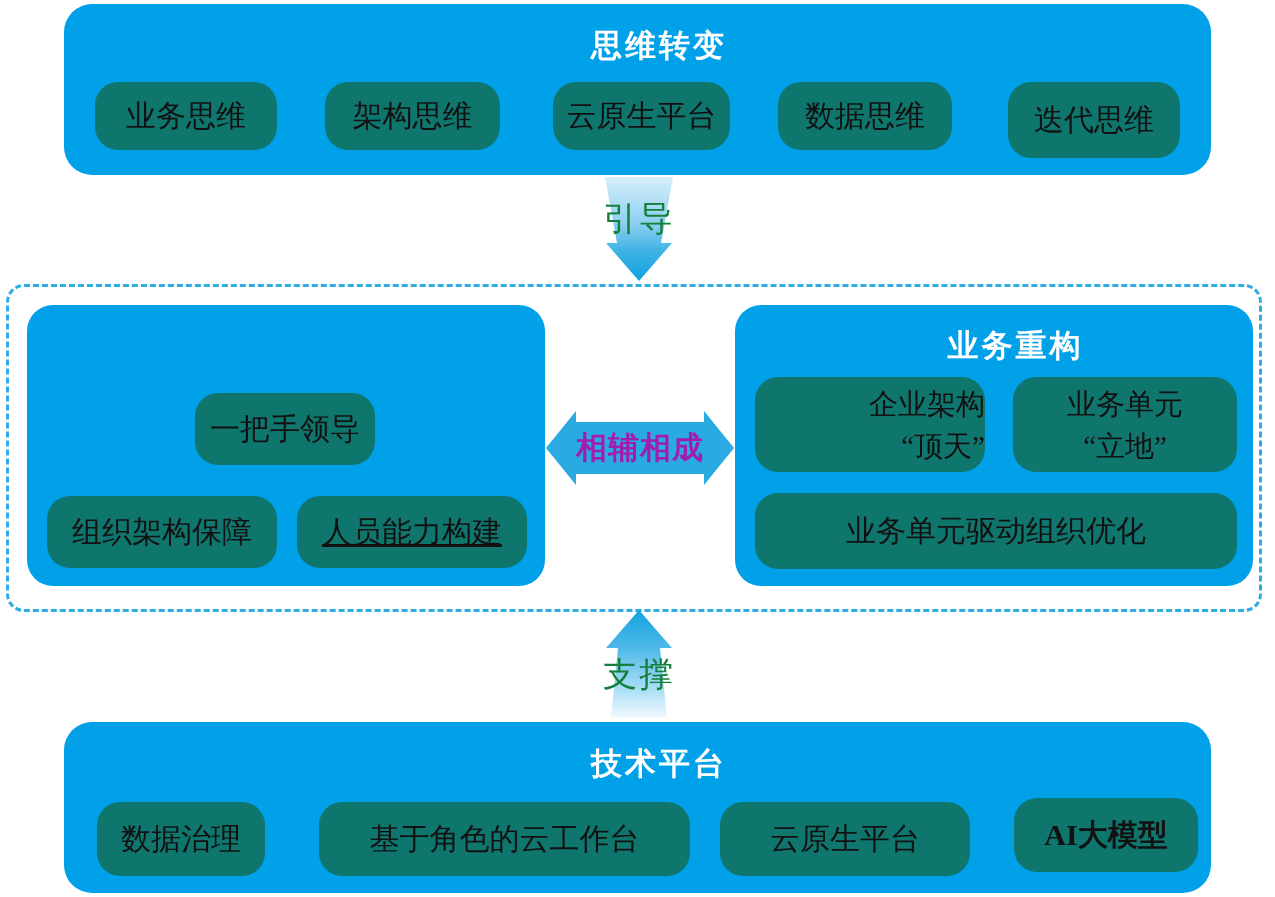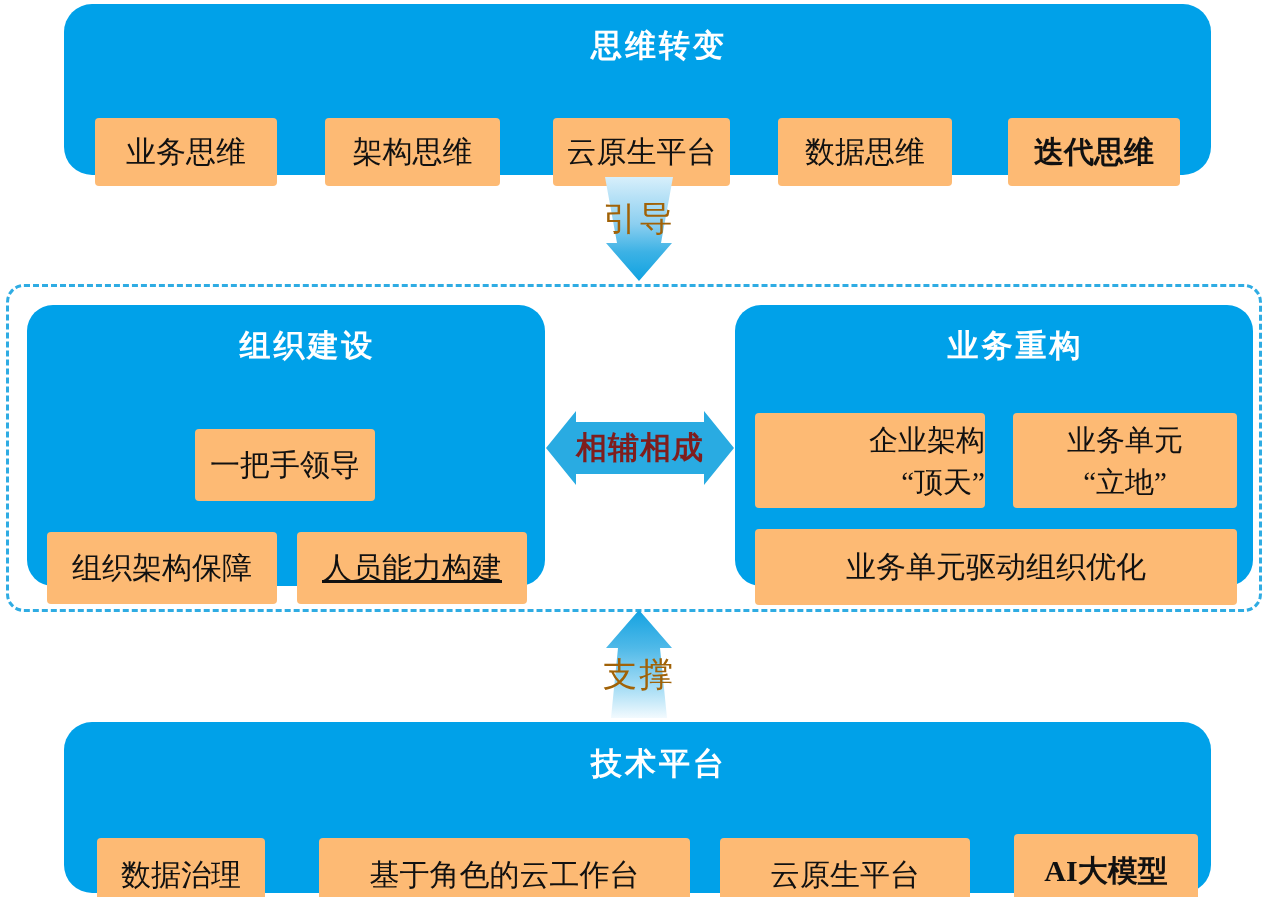--- a/index.html
+++ b/index.html
@@ -9,65 +9,64 @@
     --chip-text:#111111;
     --title-text:#FFFFFF;
   }
   html,body{margin:0;padding:0;background:#ffffff;}
   #stage{position:relative;width:1275px;height:897px;background:#ffffff;overflow:hidden;
          font-family:"Liberation Sans",sans-serif;}
   .panel{position:absolute;background:var(--box-blue);border-radius:28px;}
   .panel-title{position:absolute;left:0;right:0;text-align:center;color:var(--title-text);
                font-weight:bold;font-size:31px;letter-spacing:3px;
                font-family:"Liberation Sans",sans-serif;padding-left:43px;}
-  .chip{position:absolute;background:#fdba74;border-radius:4px;display:flex;
+  .chip{position:absolute;background:#0f766e;border-radius:23px;display:flex;
         align-items:center;justify-content:center;color:var(--chip-text);
-        font-family:"Liberation Serif",serif;font-size:30px;white-space:nowrap;margin-top:36px;}
+        font-family:"Liberation Serif",serif;font-size:30px;white-space:nowrap;}
   .chip.two-line{flex-direction:column;line-height:42px;font-size:29px;}
   .dashed-box{position:absolute;left:6px;top:284px;width:1256px;height:328px;
               box-sizing:border-box;border:3px dashed var(--dash-blue);border-radius:18px;}
-  .arrow-label{position:absolute;width:200px;text-align:center;color:#a16207;
+  .arrow-label{position:absolute;width:200px;text-align:center;color:#15803d;
                font-family:"Liberation Serif",serif;font-size:34px;letter-spacing:2px;}
   .mutual-wrap{position:absolute;left:546px;top:411px;width:188px;height:74px;}
   .mutual-label{position:absolute;left:0;top:0;width:100%;height:100%;display:flex;
-                align-items:center;justify-content:center;color:#7f1d1d;font-weight:bold;
+                align-items:center;justify-content:center;color:#a21caf;font-weight:bold;
                 font-size:31px;letter-spacing:1px;font-family:"Liberation Sans",sans-serif;}
   svg{display:block;}
 </style>
 </head>
 <body>
 
 <div id="stage">
 
   <div class="panel" style="left:64px;top:4px;width:1147px;height:171px;">
     <div class="panel-title" style="top:21px;">思维转变</div>
     <div class="chip" style="left:31px;top:78px;width:182px;height:68px;">业务思维</div>
     <div class="chip" style="left:261px;top:78px;width:175px;height:68px;">架构思维</div>
     <div class="chip" style="left:489px;top:78px;width:177px;height:68px;">云原生平台</div>
     <div class="chip" style="left:714px;top:78px;width:174px;height:68px;">数据思维</div>
-    <div class="chip" style="left:944px;top:78px;width:172px;height:68px;font-weight:bold;">迭代思维</div>
+    <div class="chip" style="left:944px;top:78px;width:172px;height:76px;">迭代思维</div>
   </div>
 
   <svg style="position:absolute;left:605px;top:177px;" width="68" height="104" viewBox="0 0 68 104">
     <defs>
       <linearGradient id="gradDown" x1="0" y1="0" x2="0" y2="1">
         <stop offset="0%" stop-color="#D7EFFB"></stop>
         <stop offset="45%" stop-color="#8CCFF0"></stop>
         <stop offset="72%" stop-color="#3DB2E5"></stop>
         <stop offset="100%" stop-color="#0FA2E1"></stop>
       </linearGradient>
     </defs>
     <polygon points="0,0 68,0 56,66 67,66 34,104 1,66 12,66" fill="url(#gradDown)"></polygon>
   </svg>
   <div class="arrow-label" style="left:539px;top:196px;">引导</div>
 
   <div class="dashed-box"></div>
 
   <div class="panel" style="left:27px;top:305px;width:518px;height:281px;border-radius:26px;">
-    <div class="panel-title" style="top:20px;">组织建设</div>
     <div class="chip" style="left:168px;top:88px;width:180px;height:72px;">一把手领导</div>
     <div class="chip" style="left:20px;top:191px;width:230px;height:72px;">组织架构保障</div>
     <div class="chip" style="left:270px;top:191px;width:230px;height:72px;text-decoration:underline;">人员能力构建</div>
   </div>
 
   <div class="mutual-wrap">
     <svg width="188" height="74" viewBox="0 0 188 74">
       <polygon points="0,37 30,0 30,11 158,11 158,0 188,37 158,74 158,63 30,63 30,74" fill="var(--arrow-blue)"></polygon>
     </svg>
     <div class="mutual-label">相辅相成</div>

